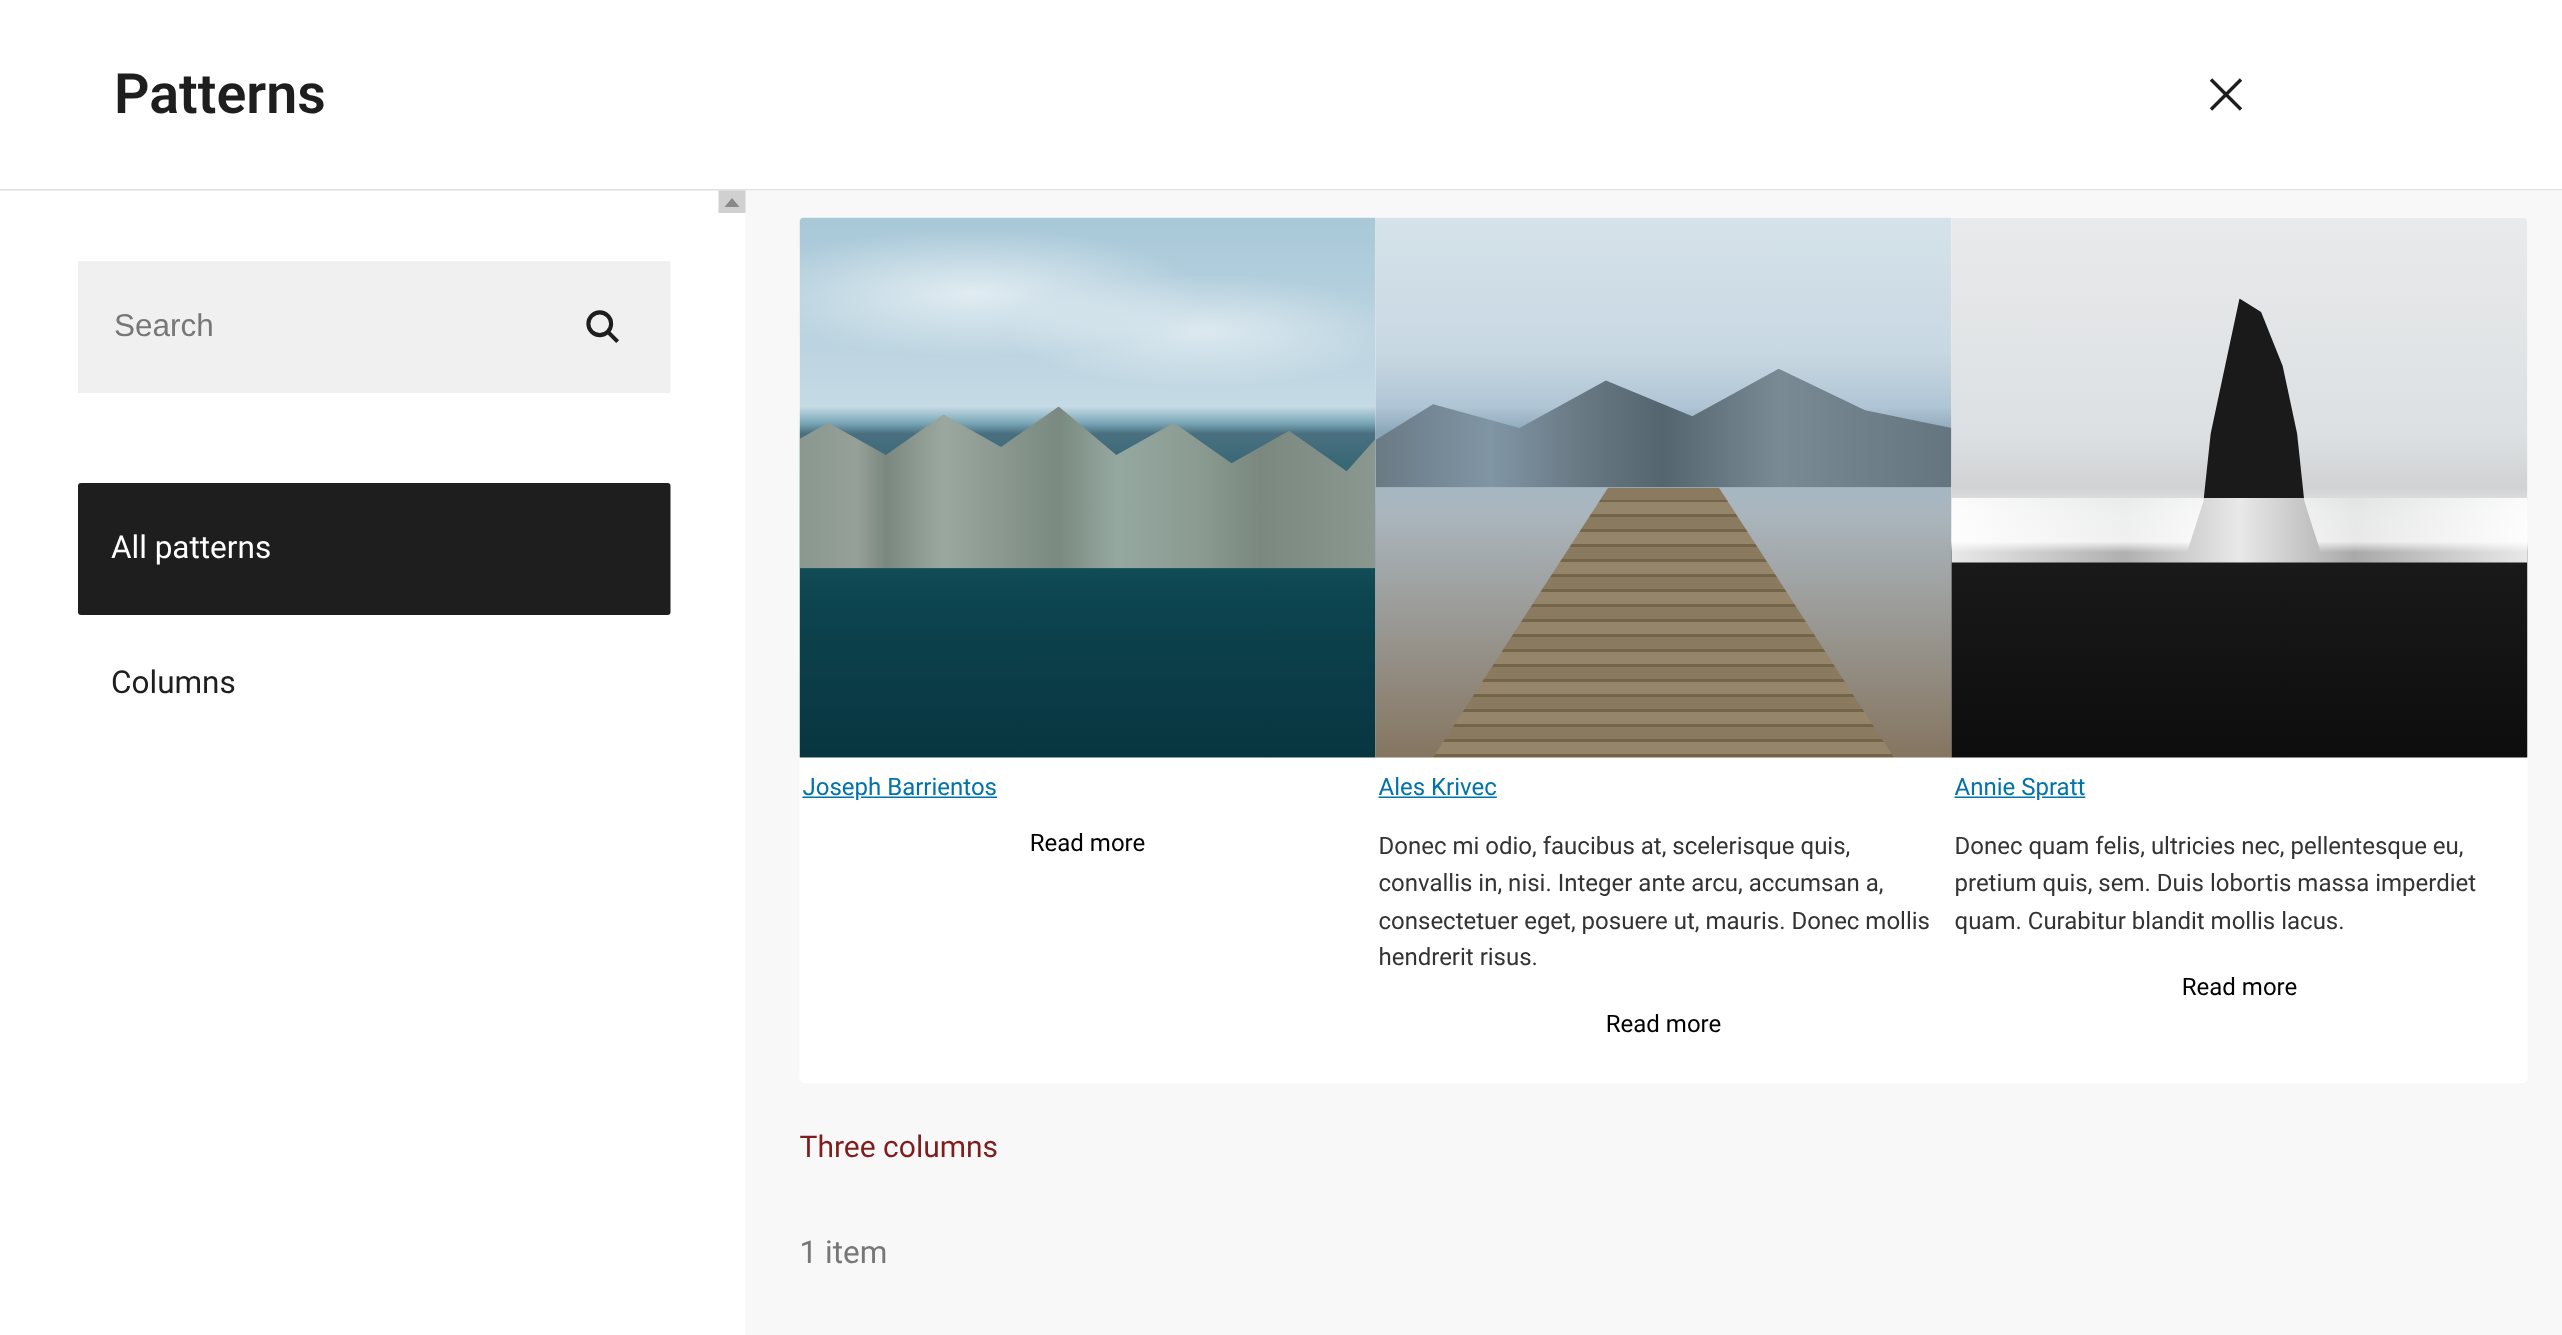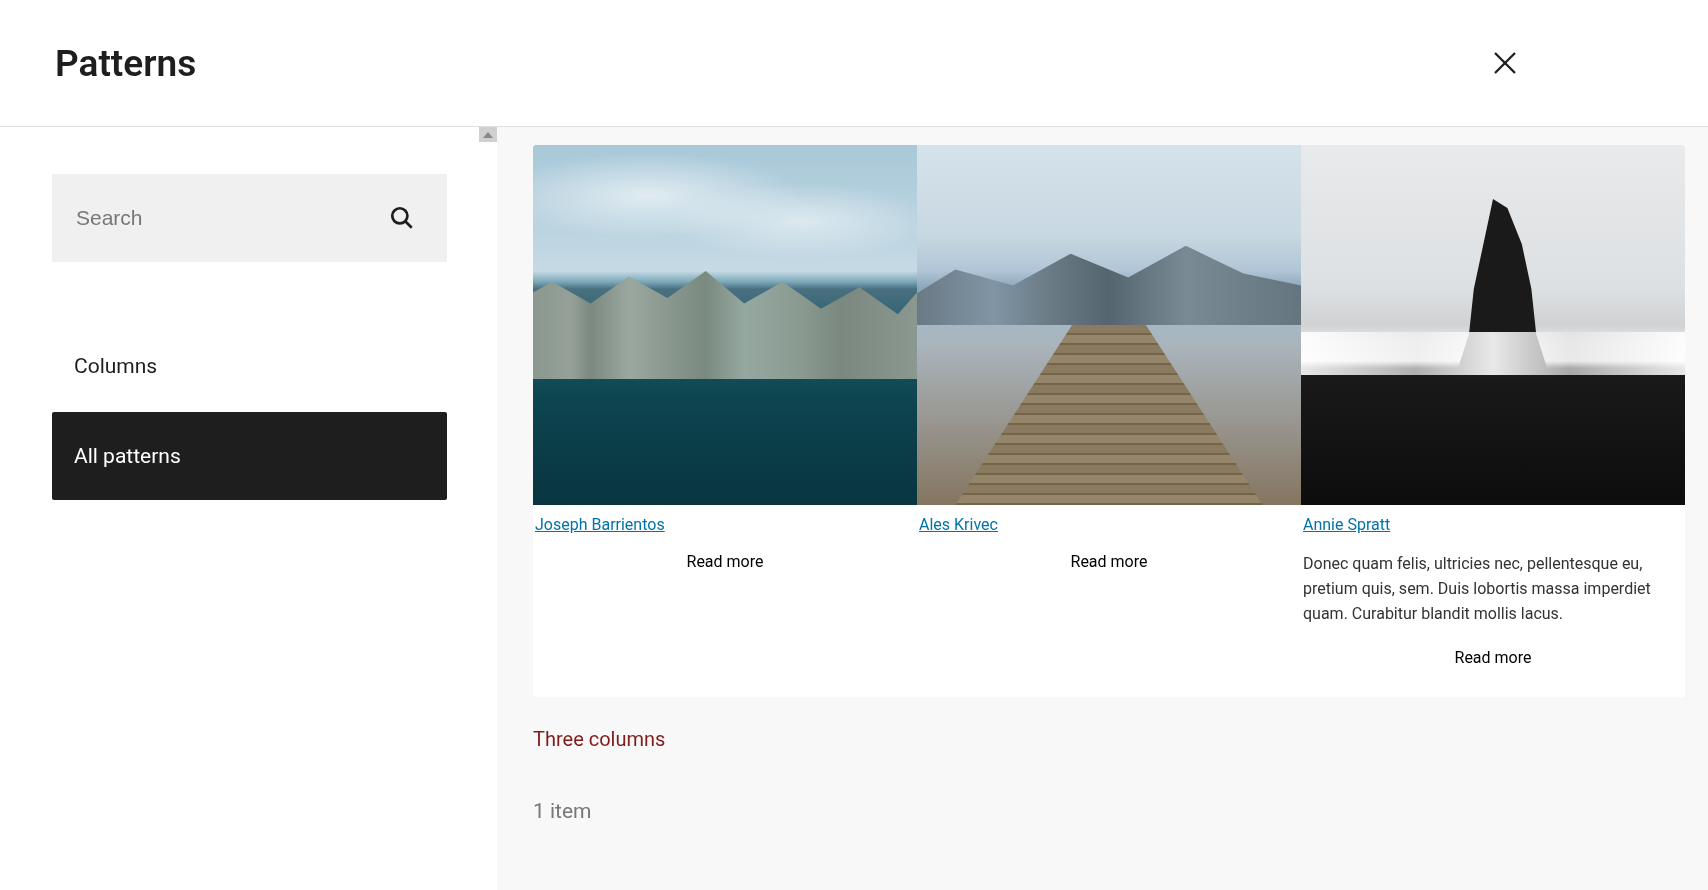--- a/index.html
+++ b/index.html
@@ -12,21 +12,21 @@
       background: #fff;
       color: #1e1e1e;
       width: 1708px;
       height: 890px;
       overflow: hidden;
     }
     .header {
       display: flex;
       align-items: center;
       justify-content: space-between;
-      padding: 0 55px;
+      padding: 0 76px;
       height: 127px;
       border-bottom: 1px solid #e0e0e0;
       text-align: center;
     }
     .header-title {
       font-size: 37px;
       font-weight: 600;
       color: #1e1e1e;
     }
     .close-btn {
@@ -274,43 +274,44 @@
 <div class="body">
   <div class="sidebar">
     <div class="scroll-indicator"></div>
     <div class="search-box">
       <input class="search-input" type="text" placeholder="Search" style="">
       <svg class="search-icon" viewBox="0 0 24 24" fill="none" stroke="#1e1e1e" stroke-width="2.5">
         <circle cx="10" cy="10" r="7"></circle>
         <line x1="21" y1="21" x2="15" y2="15"></line>
       </svg>
     </div>
+    <div class="nav-item active">
+      <span>All patterns</span>
+    </div>
     <div class="nav-item">
       <span>Columns</span>
-    </div>
-    <div class="nav-item active">
-      <span>All patterns</span>
     </div>
   </div>
 
   <div class="main">
     <div class="main-inner">
       <div class="preview-card">
         <div class="columns-row">
           <div class="column">
             <div class="col-image img1"></div>
             <div class="col-content">
               <a class="col-author">Joseph Barrientos</a>
               <div class="read-more">Read more</div>
             </div>
           </div>
           <div class="column">
             <div class="col-image img2"></div>
             <div class="col-content">
               <a class="col-author">Ales Krivec</a>
+              <p class="col-desc">Donec mi odio, faucibus at, scelerisque quis, convallis in, nisi. Integer ante arcu, accumsan a, consectetuer eget, posuere ut, mauris. Donec mollis hendrerit risus.</p>
               <div class="read-more">Read more</div>
             </div>
           </div>
           <div class="column">
             <div class="col-image img3"></div>
             <div class="col-content">
               <a class="col-author">Annie Spratt</a>
               <p class="col-desc">Donec quam felis, ultricies nec, pellentesque eu, pretium quis, sem. Duis lobortis massa imperdiet quam. Curabitur blandit mollis lacus.</p>
               <div class="read-more">Read more</div>
             </div>

